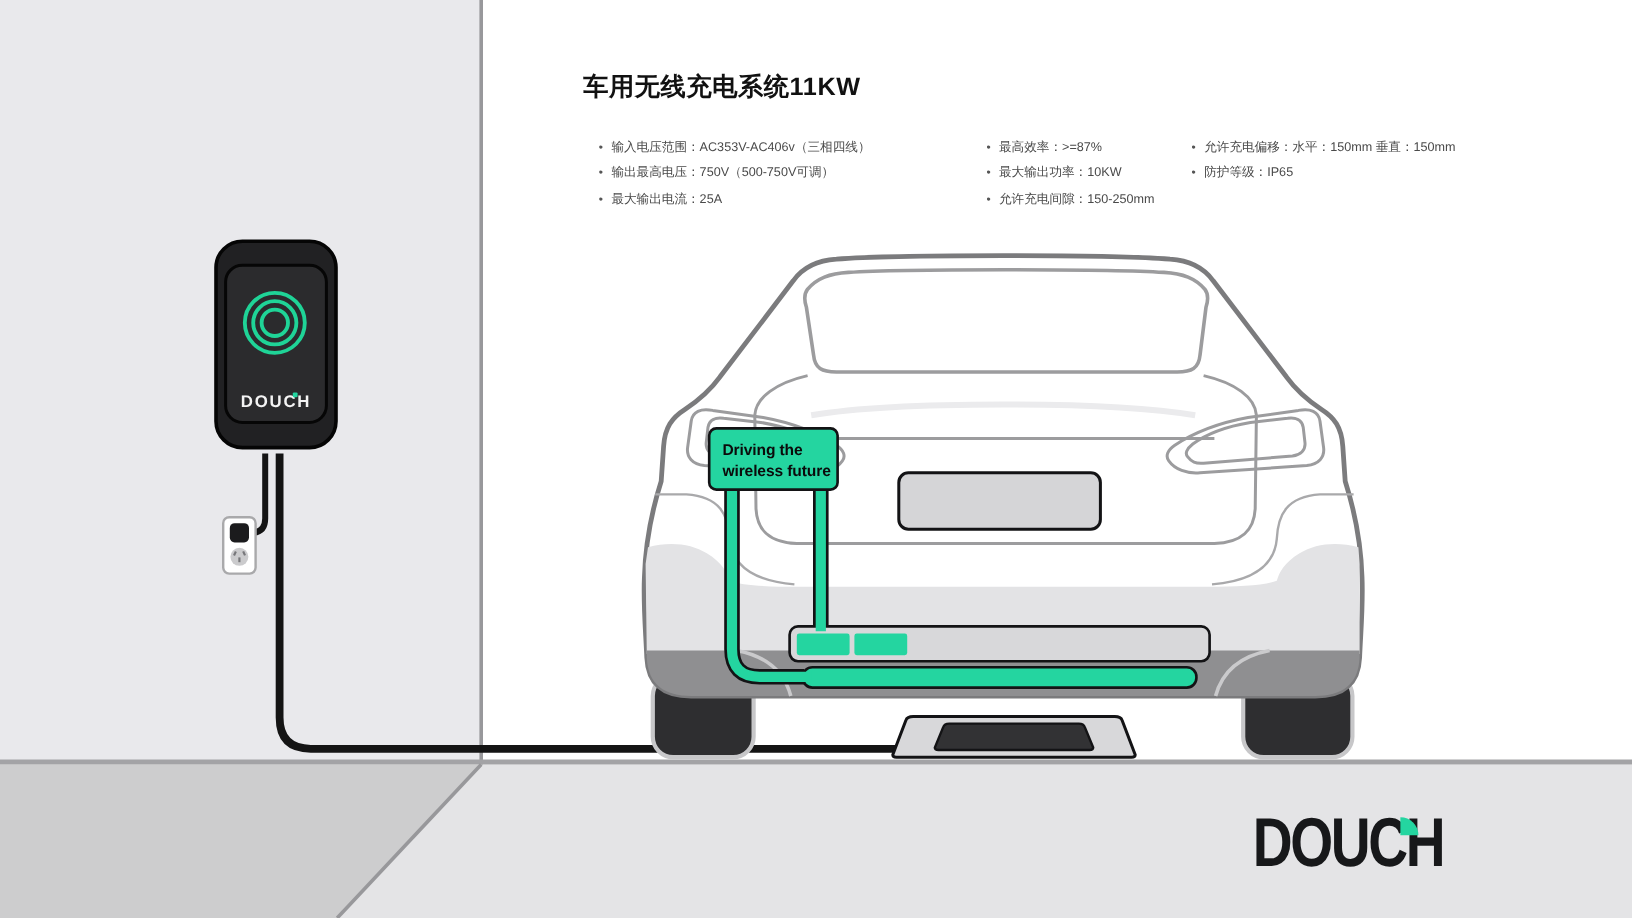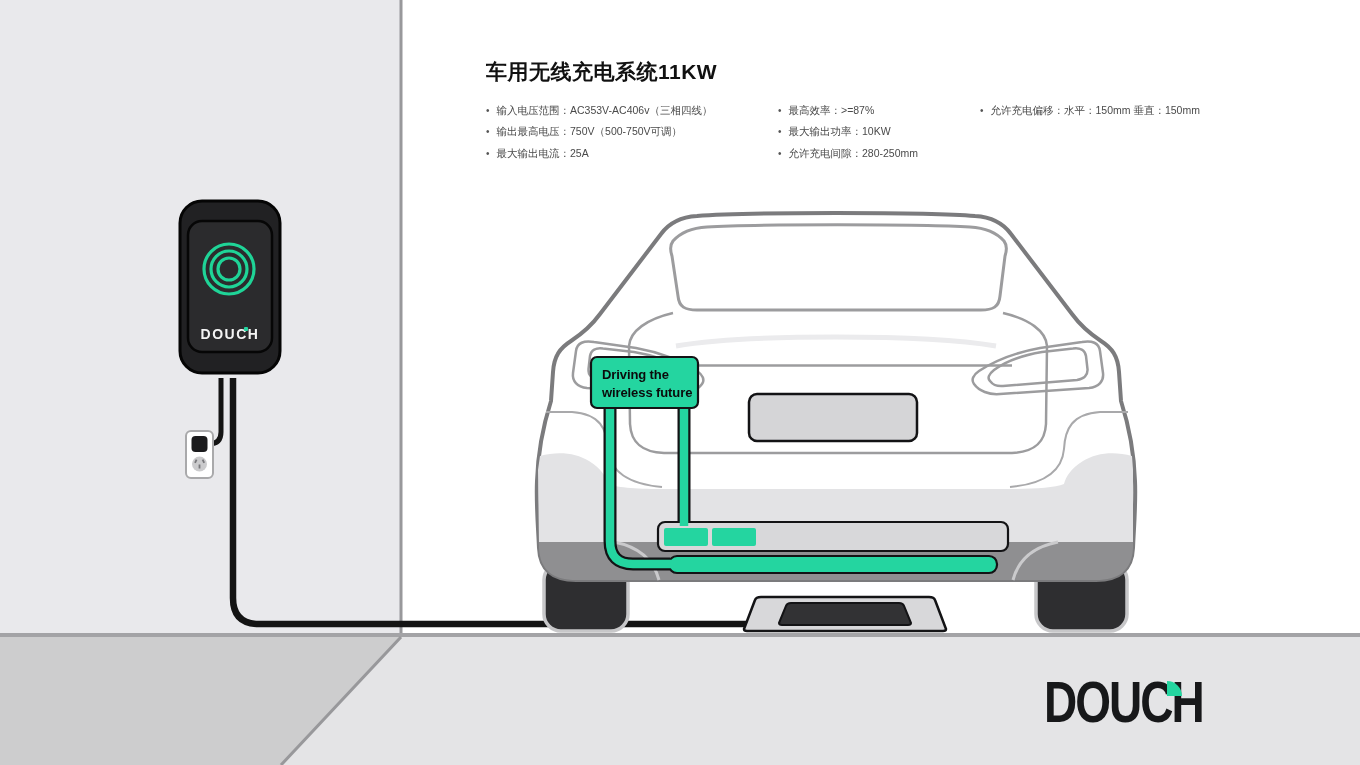--- a/index.html
+++ b/index.html
@@ -2,24 +2,24 @@
 <html style="--green: #24d5a0;"><head>
 <meta charset="utf-8">
 <style>
   html,body{margin:0;padding:0;}
   body{width:1360px;height:765px;overflow:hidden;font-family:"Liberation Sans",sans-serif;background:#fff;}
   .stage{position:relative;width:1360px;height:621px;}
   svg{position:absolute;left:0;top:0;}
   .green-f{fill:var(--green);}
   .txt{position:absolute;color:#1a1a1a;}
   .title{left:486px;top:58px;font-size:21px;font-weight:700;letter-spacing:0.5px;color:#111;}
-  .spec-col{position:absolute;top:97px;margin:3px;padding:0;list-style:none;}
+  .spec-col{position:absolute;top:97px;margin:16px;padding:0;list-style:none;}
   .spec-col li{font-size:10.5px;line-height:21.4px;color:#4a4a4a;white-space:nowrap;}
   .spec-col li::before{content:"•";margin-right:7px;color:#555;font-size:10px;}
-  #col1{left:483px;} #col2{left:775px;} #col3{left:977px;}
+  #col1{left:483px;} #col2{left:806px;} #col3{left:977px;}
   .car-label-text{left:602px;top:366px;font-size:13px;font-weight:700;line-height:18px;color:#0b0b0b;letter-spacing:-0.1px;}
   .unit-brand{left:190px;top:326px;width:80px;text-align:center;font-size:14px;font-weight:700;color:#f4f4f4;letter-spacing:1.5px;}
   .unit-brand .cdot{position:absolute;width:4px;height:4px;background:var(--green);left:54px;top:1px;border-radius:1px;}
   .logo{left:1044px;top:668px;font-size:46px;font-weight:800;letter-spacing:-2px;color:#17181a;transform:scaleY(1.25);transform-origin:left top;}
   .logo-notch{position:absolute;left:1167px;top:681px;width:15px;height:15px;background:var(--green);border-radius:0 100% 0 0;}
 </style>
 </head>
 <body>
 
 <div class="stage">
@@ -97,24 +97,25 @@
 <div class="txt title">车用无线充电系统11KW</div>
 
 <ul class="spec-col" id="col1">
   <li>输入电压范围：AC353V-AC406v（三相四线）</li>
   <li>输出最高电压：750V（500-750V可调）</li>
   <li>最大输出电流：25A</li>
 </ul>
 <ul class="spec-col" id="col2">
   <li>最高效率：&gt;=87%</li>
   <li>最大输出功率：10KW</li>
-  <li>允许充电间隙：280-250mm</li>
+  <li>允许充电间隙：150-250mm</li>
 </ul>
 <ul class="spec-col" id="col3">
   <li>允许充电偏移：水平：150mm 垂直：150mm</li>
+  <li>防护等级：IP65</li>
 </ul>
 
 <div class="txt car-label-text">
   <div>Driving the</div>
   <div>wireless future</div>
 </div>
 
 <div class="txt unit-brand"><span>DOUCH</span><span class="cdot"></span></div>
 
 <div class="txt logo">DOUCH</div>

